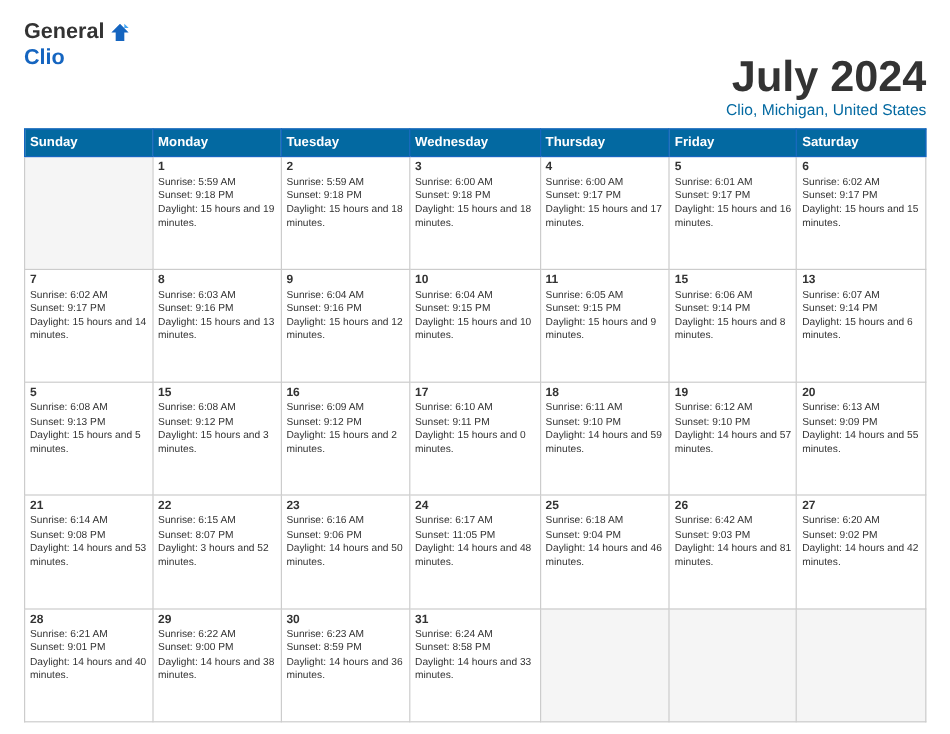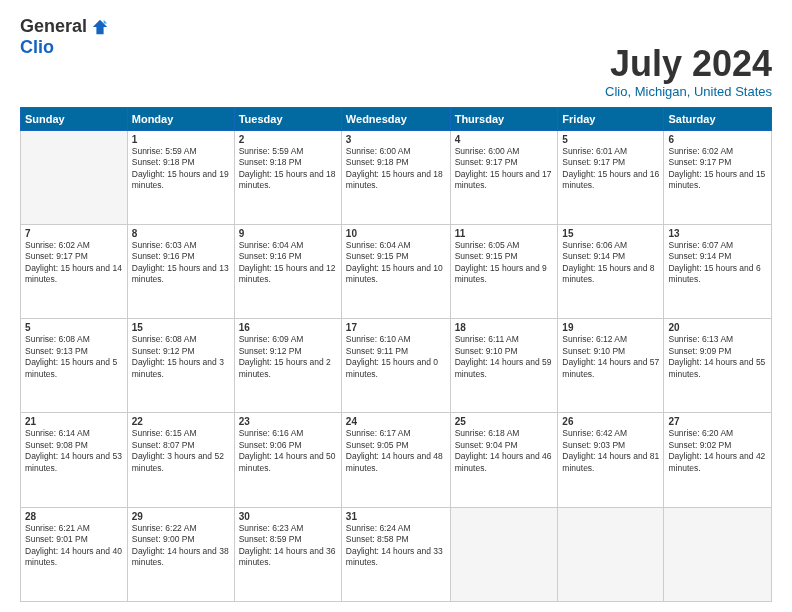--- a/index.html
+++ b/index.html
@@ -327,21 +327,21 @@
         <div class="day-info">
           <span>Sunrise: 6:16 AM</span><br>
           <span>Sunset: 9:06 PM</span><br>
           <span>Daylight: 14 hours and 50 minutes.</span>
         </div>
       </td>
           <td>
         <span class="day-num">24</span>
         <div class="day-info">
           <span>Sunrise: 6:17 AM</span><br>
-          <span>Sunset: 9:05 PM</span><br>
+          <span>Sunset: 11:05 PM</span><br>
           <span>Daylight: 14 hours and 48 minutes.</span>
         </div>
       </td>
           <td>
         <span class="day-num">25</span>
         <div class="day-info">
           <span>Sunrise: 6:18 AM</span><br>
           <span>Sunset: 9:04 PM</span><br>
           <span>Daylight: 14 hours and 46 minutes.</span>
         </div>

